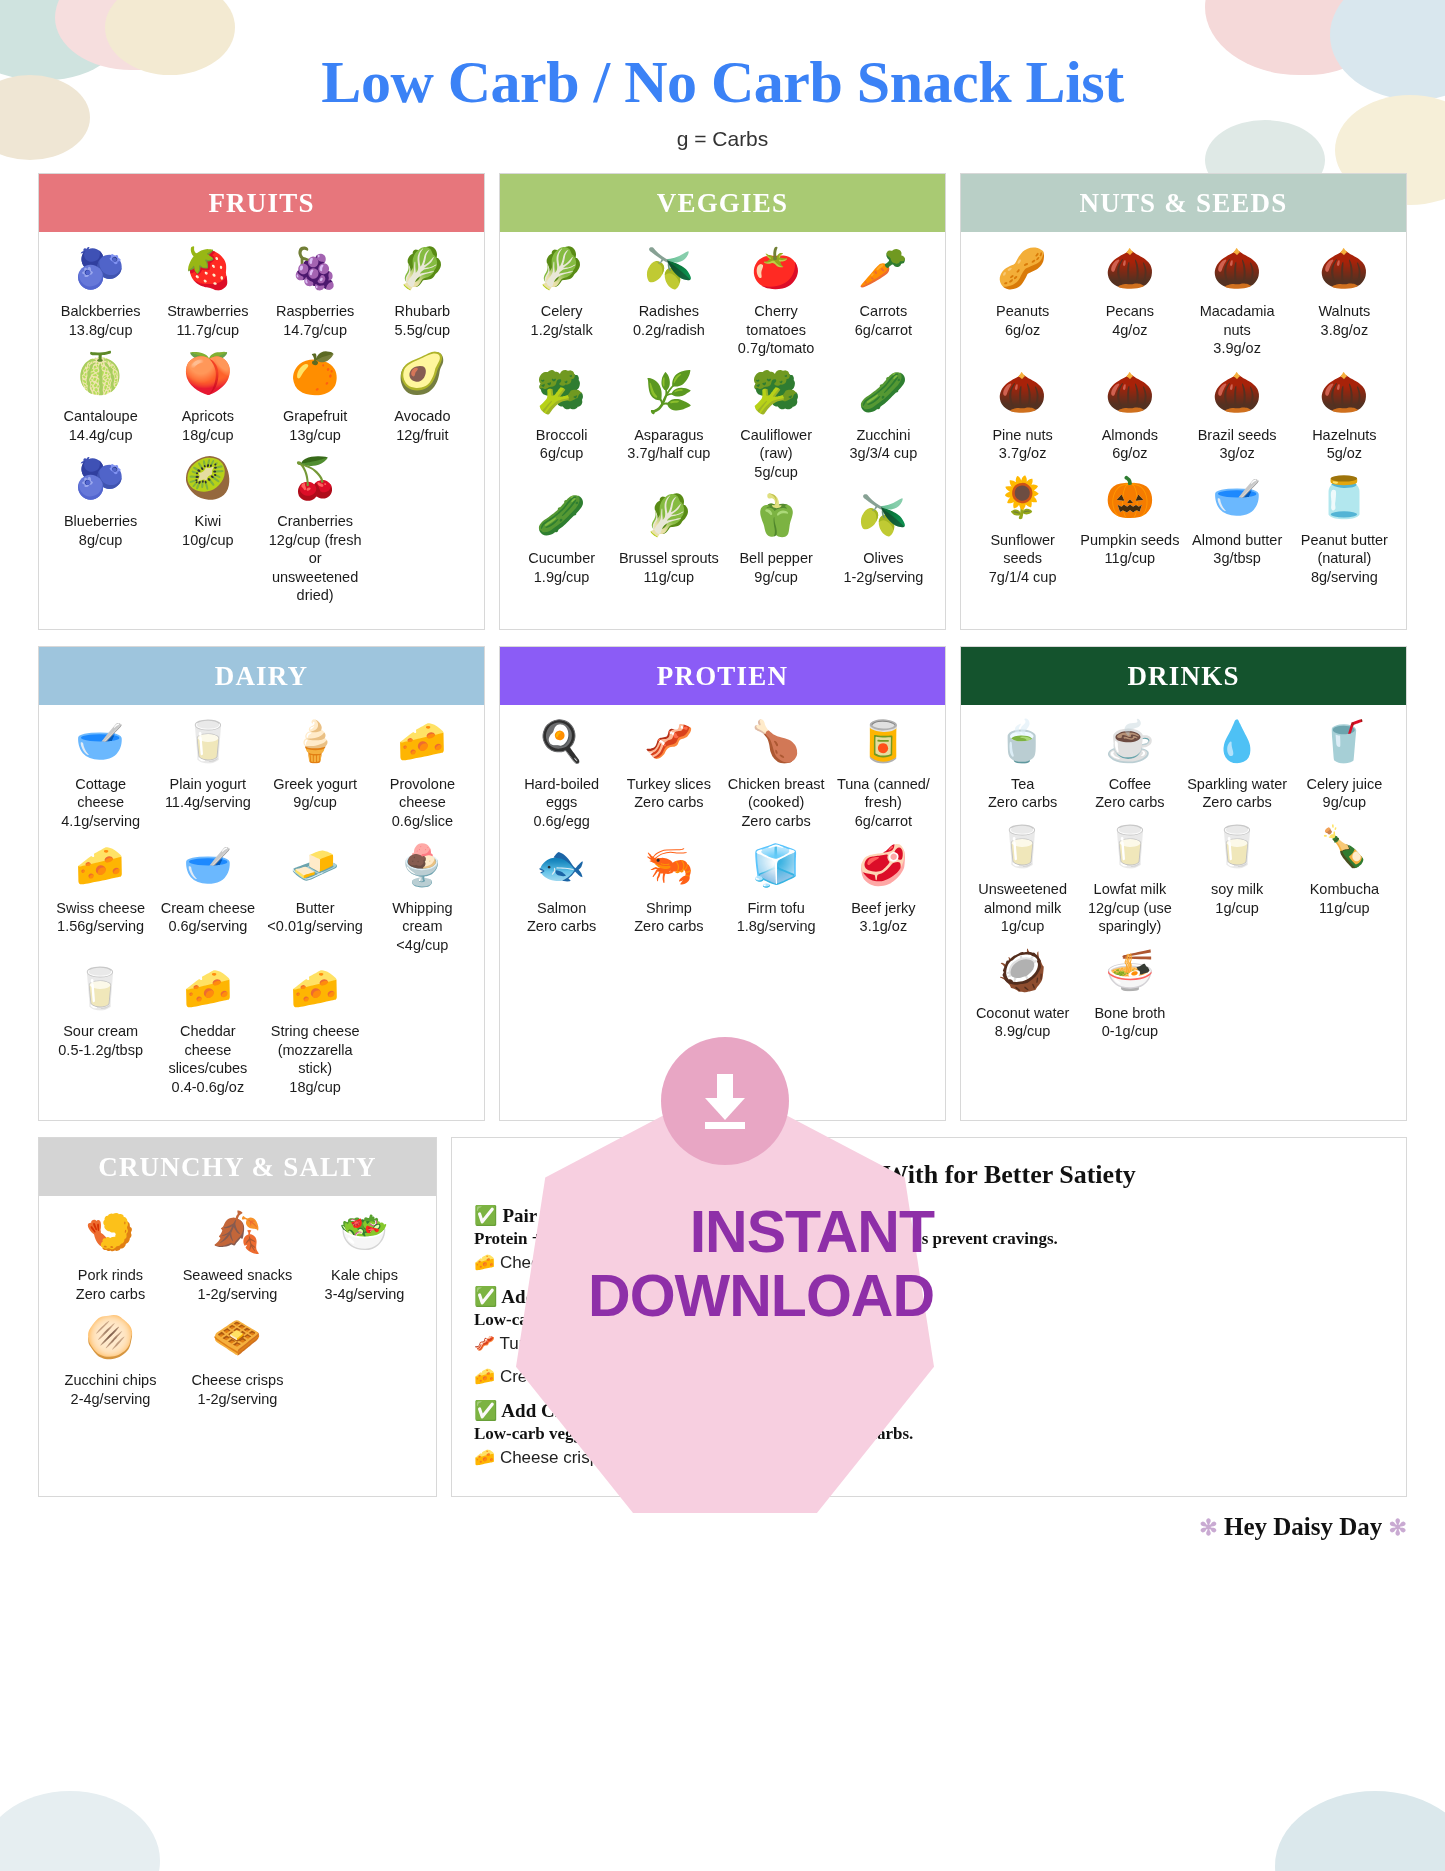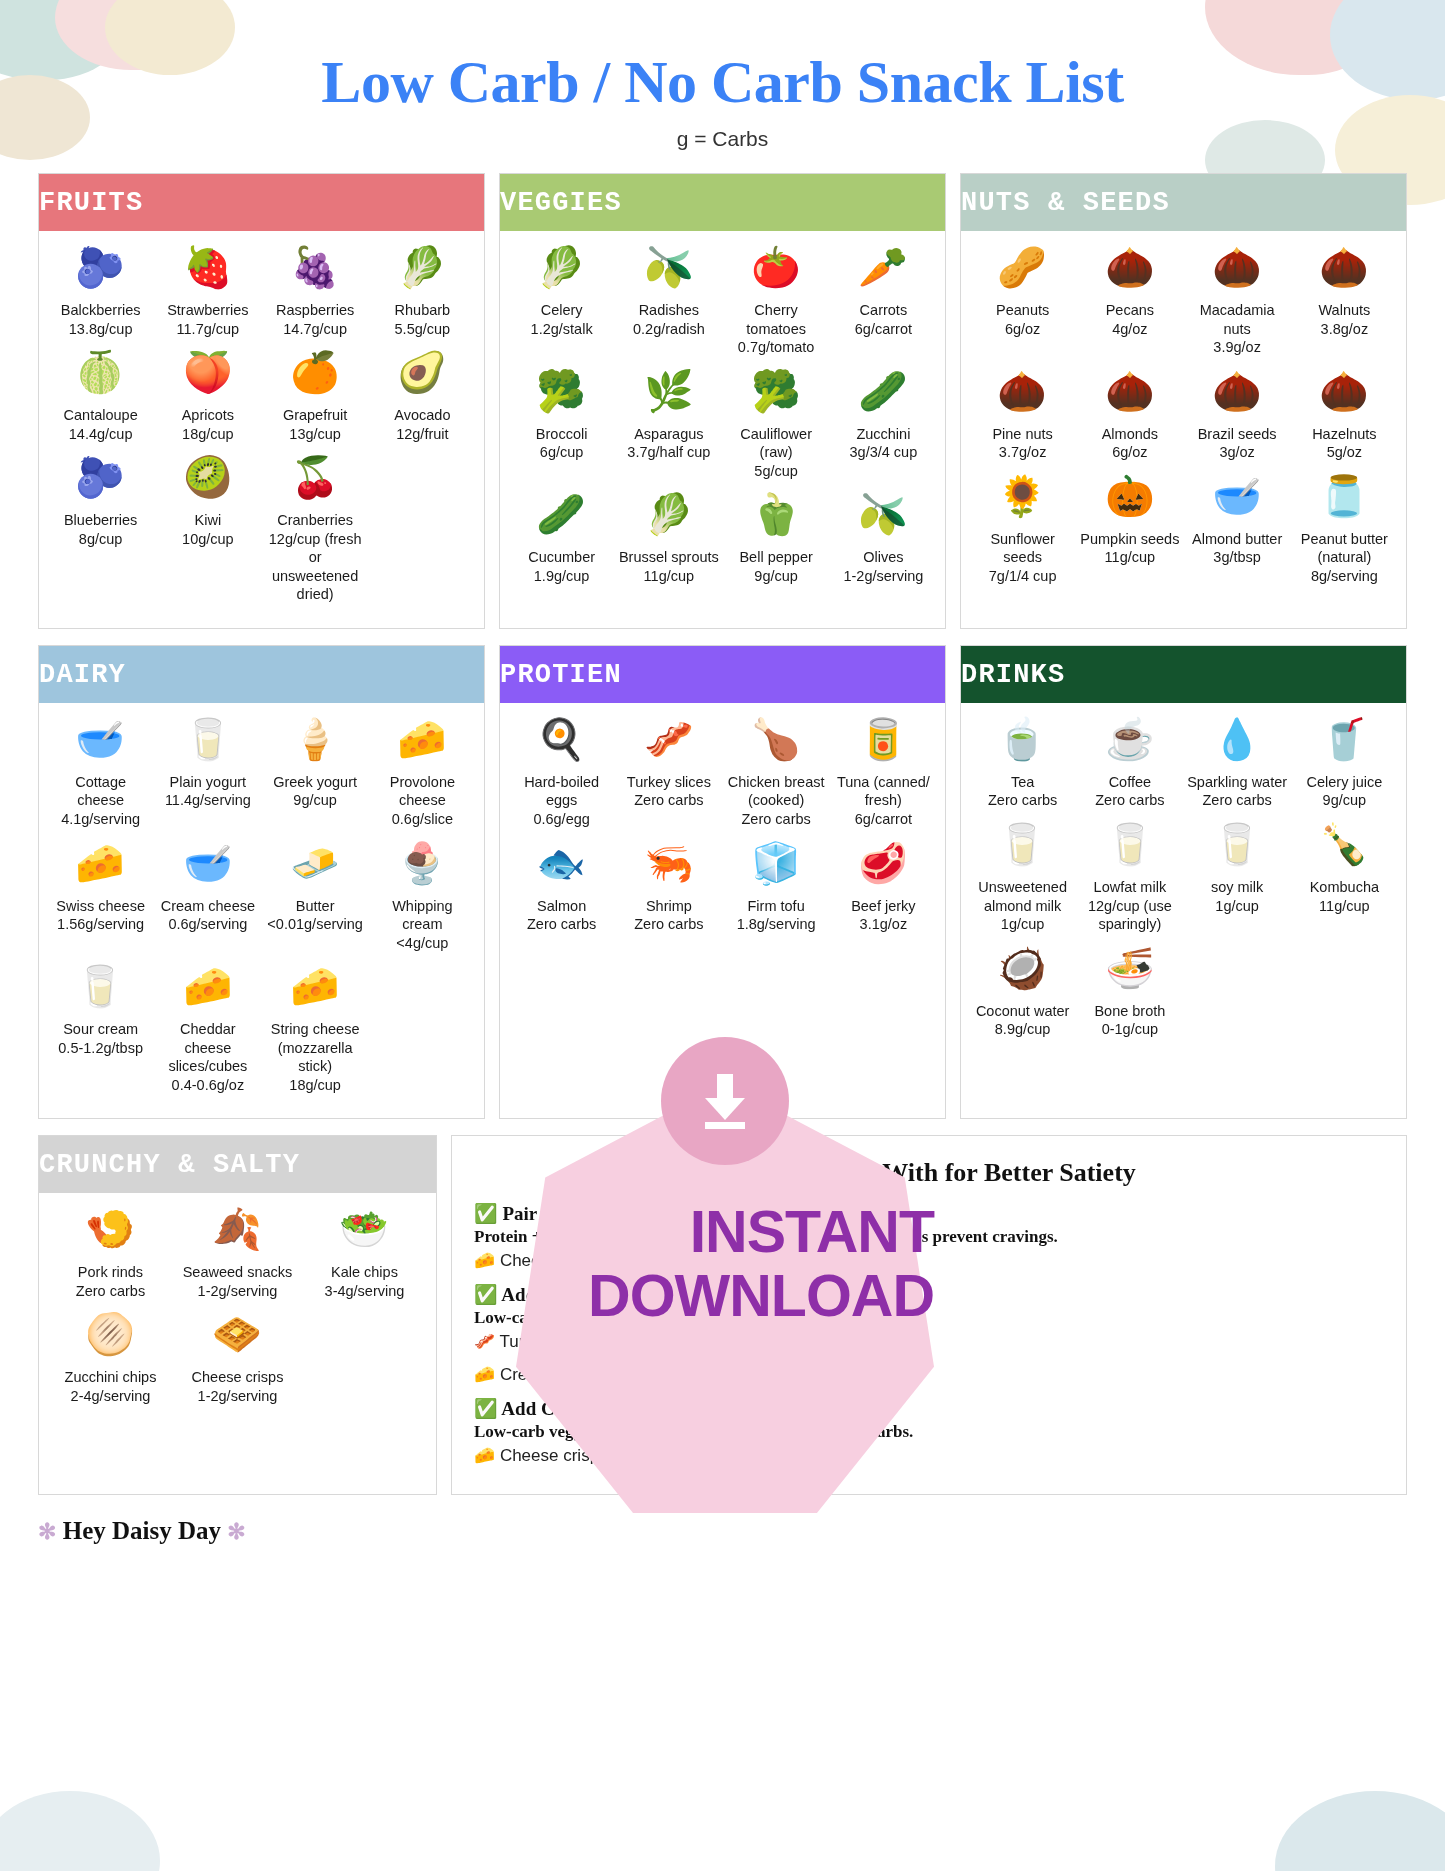--- a/index.html
+++ b/index.html
@@ -41,23 +41,23 @@
 
   .grid-row { display:flex; gap:14px; margin-bottom:16px; }
   .card {
     background:#fff;
     border:1px solid #d8d8d8;
     flex:1;
     display:flex;
     flex-direction:column;
   }
   .card-head {
-    text-align:left;
+    text-align:center;
     color:#fff;
-    font-family:Liberation Mono, monospace;
+    font-family:Liberation Serif, serif;
     font-weight:bold;
     font-size:27px;
     letter-spacing:1.2px;
     padding:14px 0 13px 0;
   }
   .card-body { padding:12px 8px 14px 8px; }
   .items { display:flex; flex-wrap:wrap; }
   .item {
     text-align:center;
     padding:4px 3px 10px 3px;
@@ -95,26 +95,26 @@
     margin:6px 0 14px 0;
     text-align:center;
     color:#111;
   }
   .tip { margin-bottom:12px; }
   .tip .t-title { font-family:"Liberation Serif", serif; font-weight:bold; font-size:19px; color:#111; }
   .tip .t-desc { font-family:"Liberation Serif", serif; font-weight:bold; font-size:17px; color:#111; margin-top:2px; }
   .tip .t-ex { font-size:17px; color:#222; margin-top:3px; }
 
   .footer {
-    text-align:left;
+    text-align:right;
     font-family:"Liberation Serif", serif;
     font-weight:bold;
     font-size:25px;
     color:#111;
-    margin-top:22px;
+    margin-top:16px;
   }
   .footer .fl { color:#c9aad2; font-size:22px; }
 
   
   .watermark {
     position:absolute;
     left:516px;
     top:1083px;
     width:418px;
     height:430px;

